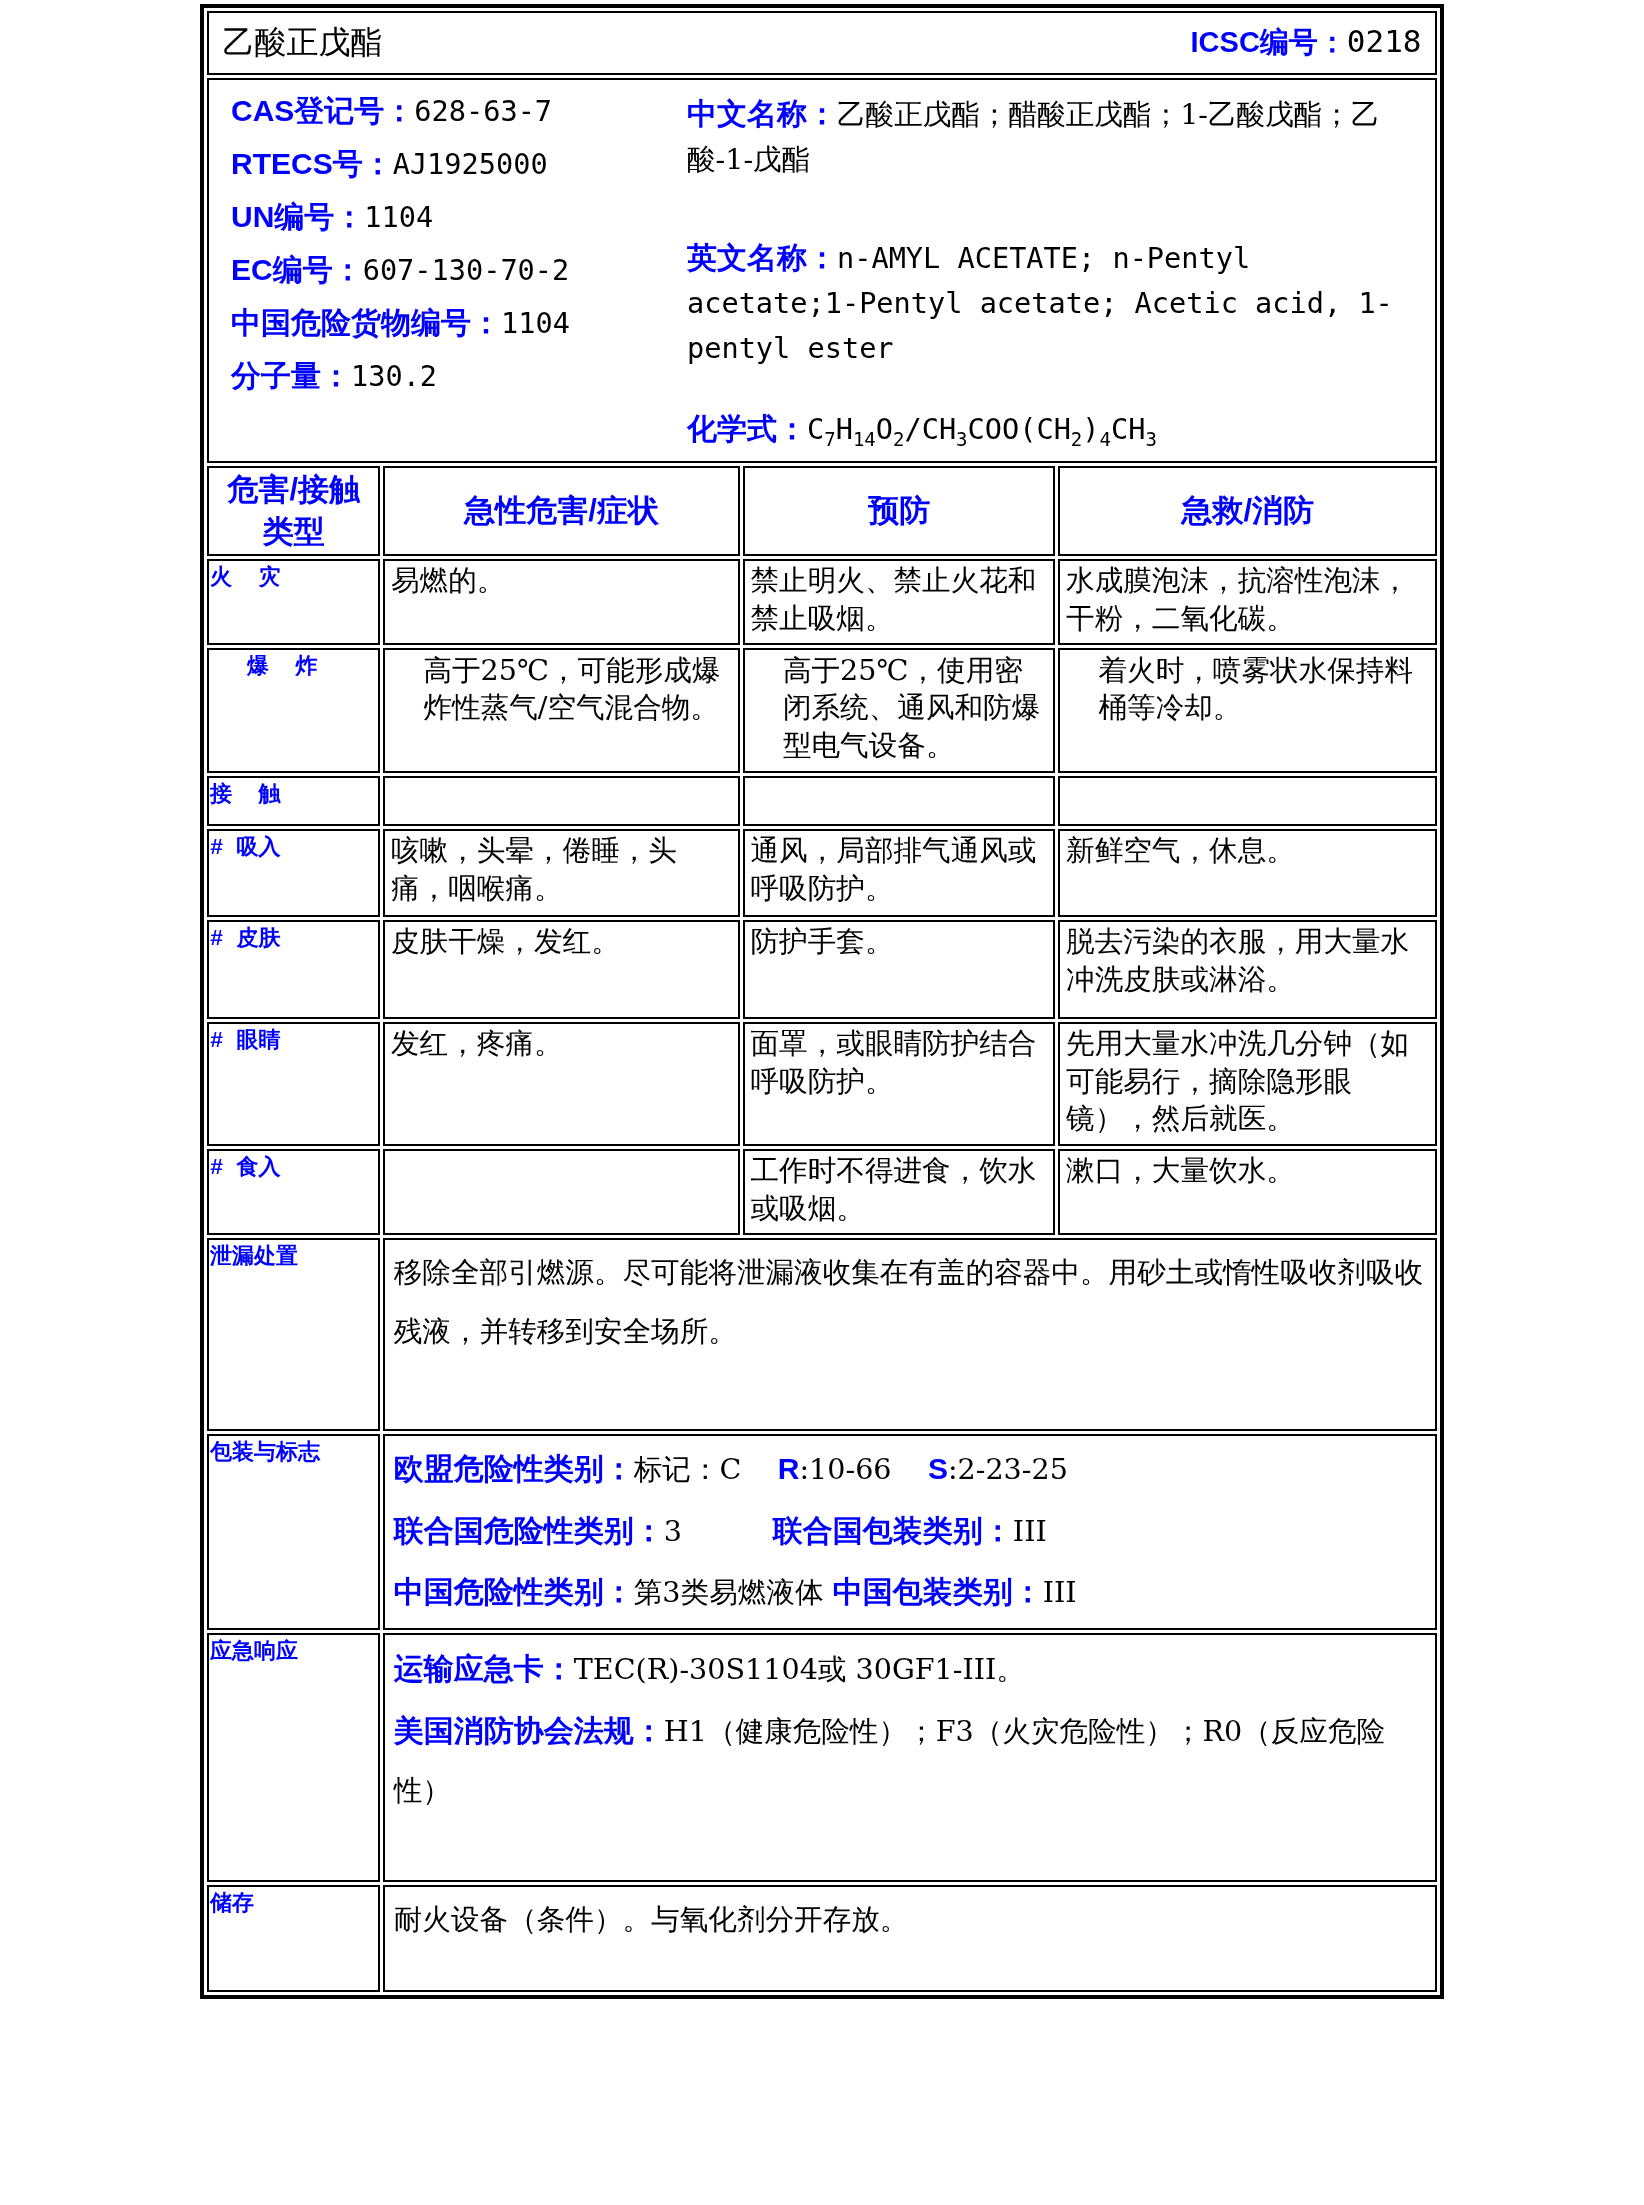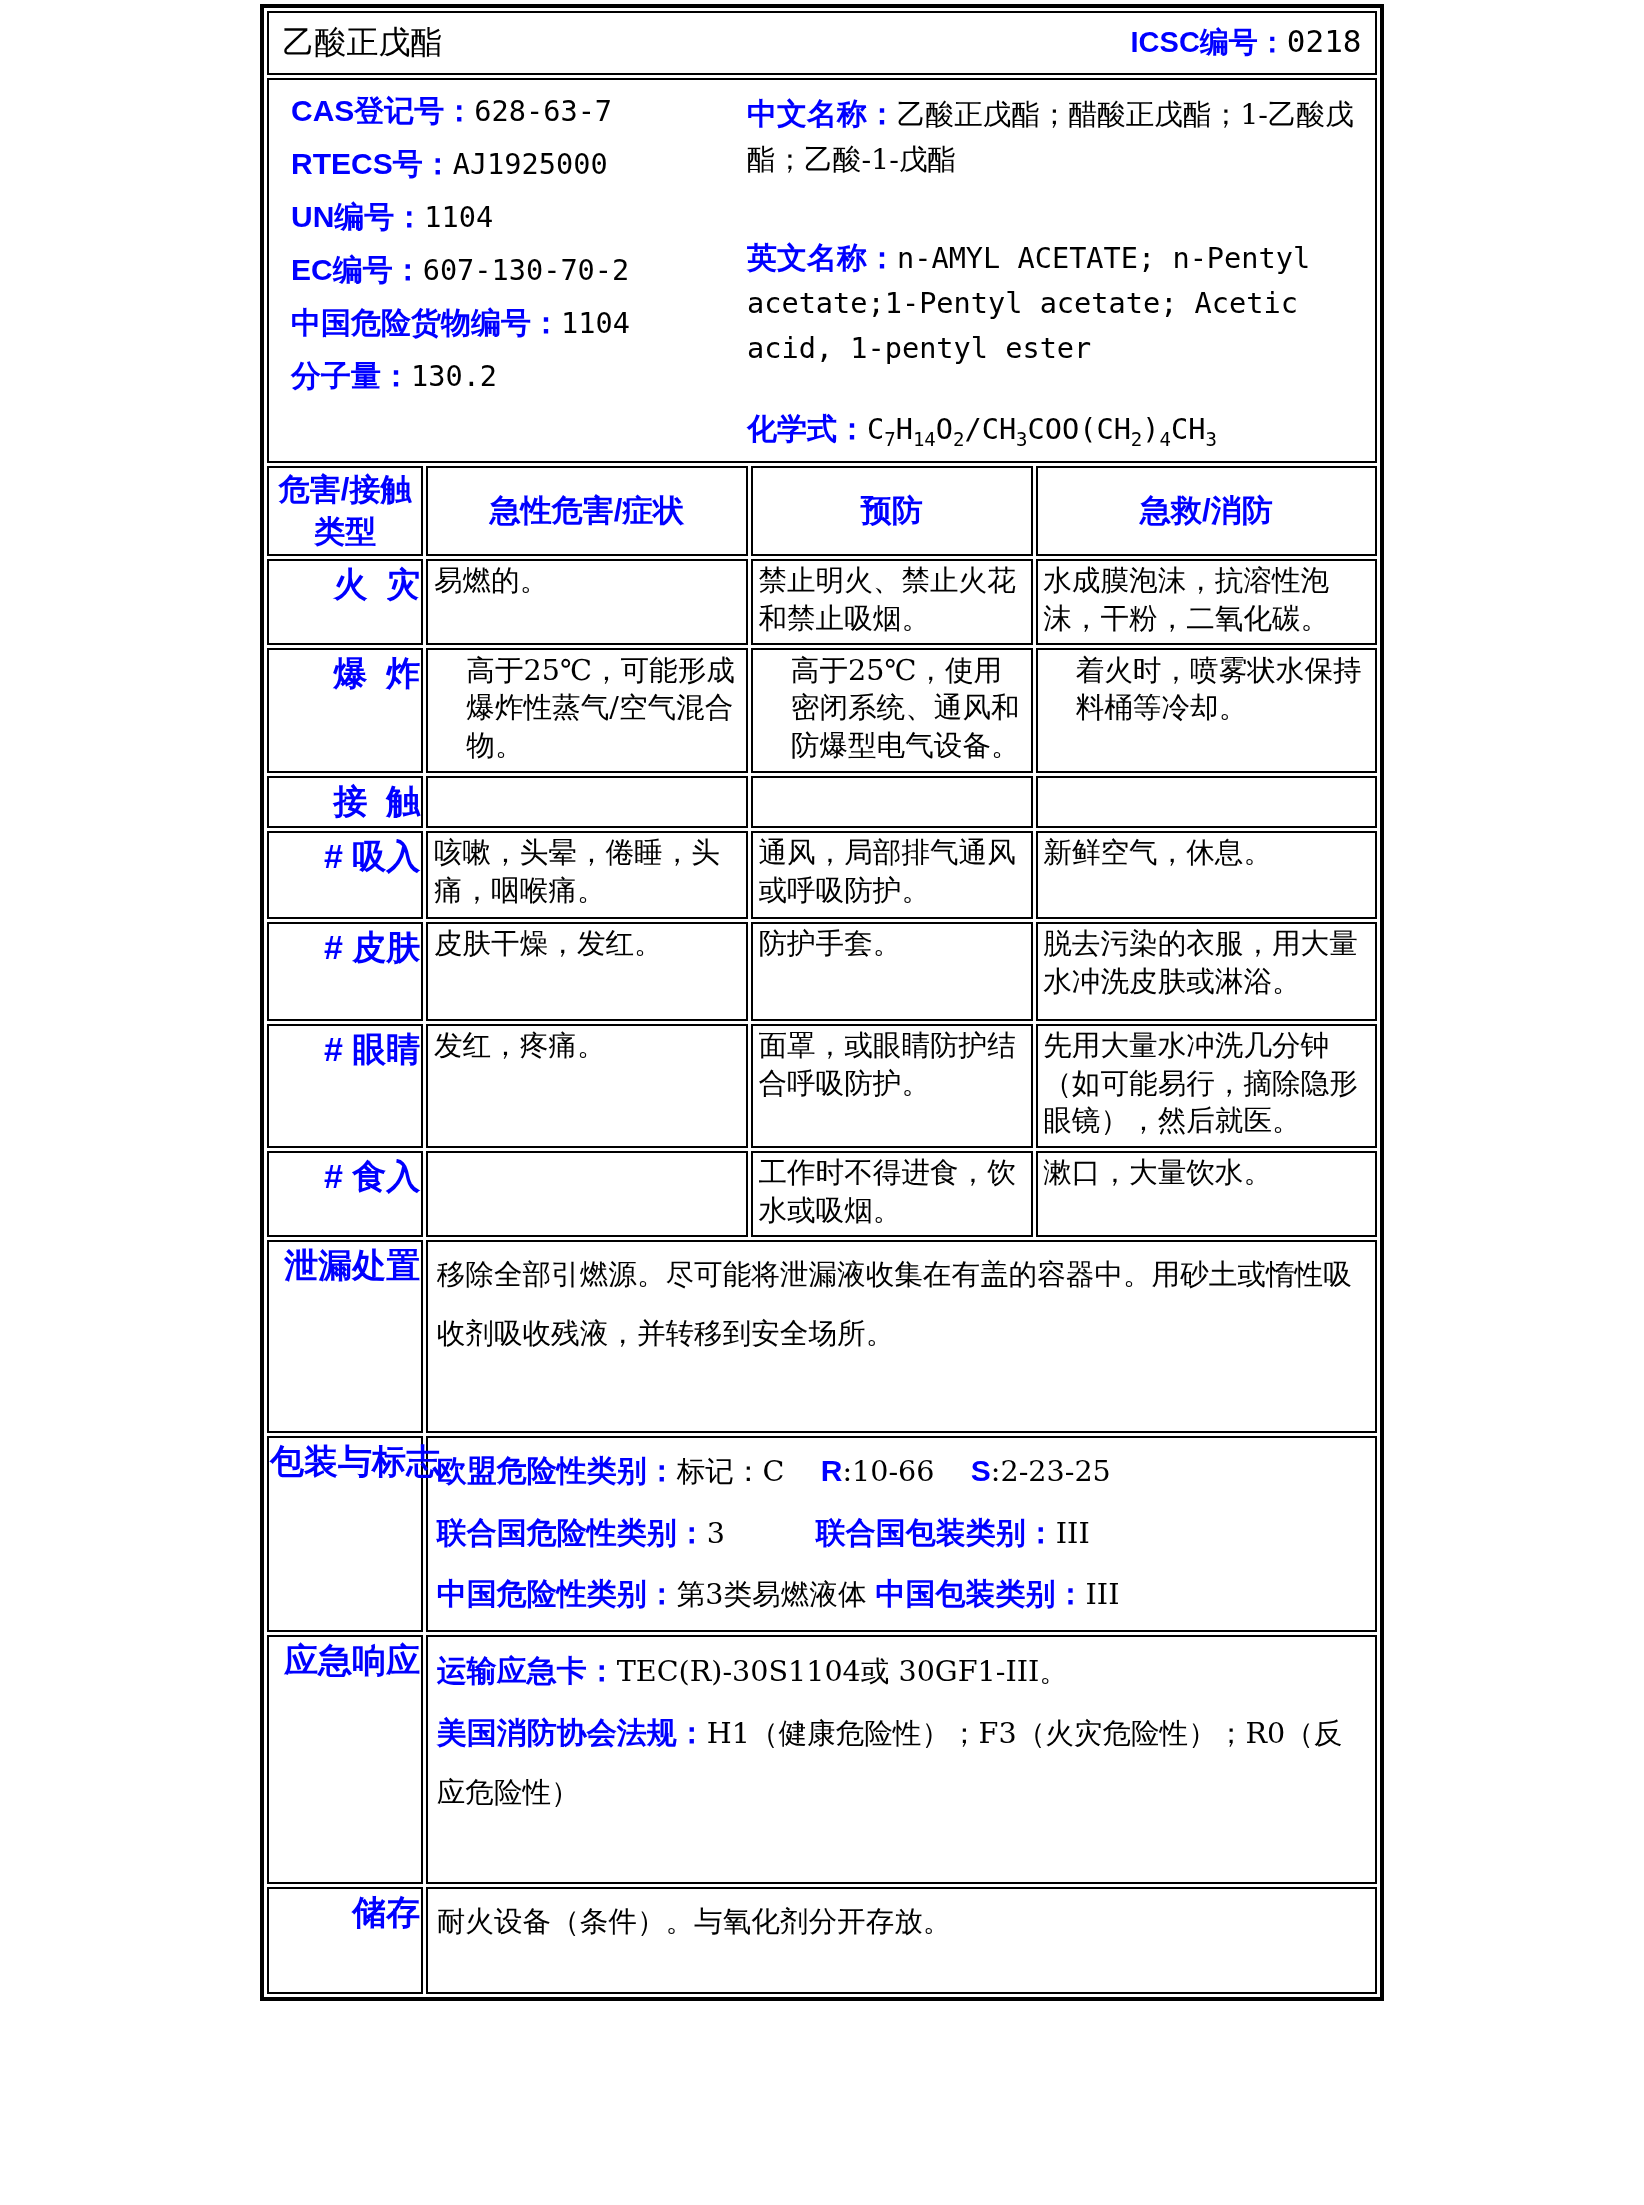--- a/index.html
+++ b/index.html
@@ -4,21 +4,21 @@
 <style>
   html,body{margin:0;padding:0;background:#ffffff;}
   body{width:1644px;height:2205px;overflow:hidden;
        font-family:"DejaVu Serif","Liberation Serif",serif;color:#000;}
   .page{width:1644px;padding-top:4.2px;}
 
   .title{margin:4.2px 0 18px 0;text-align:center;
          font-size:47px;font-weight:bold;letter-spacing:7px;color:#ff0000;
          font-family:"Liberation Serif","DejaVu Serif",serif;}
 
-  table.card{width:1124px;margin:0 auto;table-layout:fixed;
+  table.card{width:1244px;margin:0 auto;table-layout:fixed;
              border-collapse:separate;border-spacing:3.5px;
              border:4.9px solid #000;background:#fff;}
   col.c0{width:14.2%;} col.c1{width:29.2%;} col.c2{width:25.6%;} col.c3{width:31.0%;}
 
   td.cell{border:2.1px solid #000;vertical-align:top;background:#fff;}
 
   .lbl,.seg-label{color:#0000ff;font-weight:bold;
        font-family:"Liberation Sans","DejaVu Sans",sans-serif;}
   .val{color:#000;}
   .mono{font-family:"DejaVu Sans Mono","Liberation Mono",monospace;}
@@ -43,23 +43,23 @@
   .namep.en{margin-top:54px;}
   .namep.formula{margin-top:36px;white-space:nowrap;}
   .sub{font-size:19px;vertical-align:-0.38em;}
 
   
   tr.r-head td{height:84px;vertical-align:middle;text-align:center;}
   .hcell{color:#0000ff;font-weight:bold;font-size:31px;line-height:1.35;
          font-family:"Liberation Sans","DejaVu Sans",sans-serif;}
 
   
-  .lblcell{vertical-align:middle;text-align:right;color:#0000ff;font-weight:bold;
-           font-size:34px;white-space:pre;
-           font-family:Liberation Sans, sans-serif;}
+  .lblcell{vertical-align:middle;text-align:left;color:#0000ff;font-weight:bold;
+           font-size:22px;white-space:pre;
+           font-family:Liberation Mono, monospace;}
   .body{font-size:28.6px;line-height:1.32;padding:1.4px 5.6px 5.6px 5.6px;}
   tr.r-fire  td{height:67px;}
   tr.r-expl  td{height:111px;padding-left:38px;}
   tr.r-contact td{height:39px;}
   tr.r-inhale td{height:77px;}
   tr.r-skin  td{height:88px;}
   tr.r-eyes  td{height:105px;}
   tr.r-ingest td{height:70px;}
 
   

